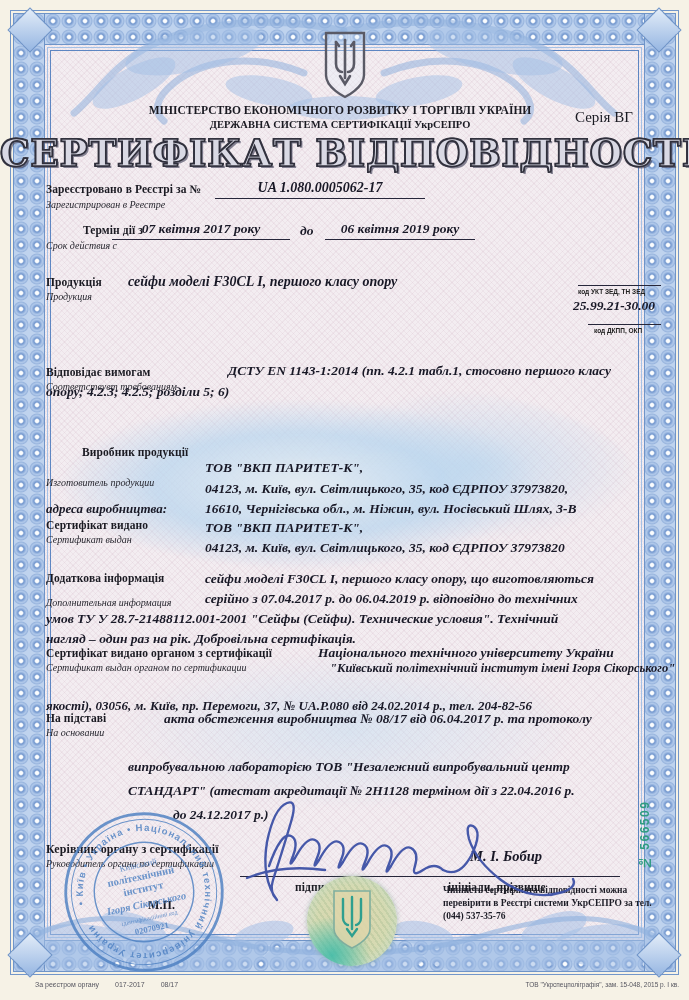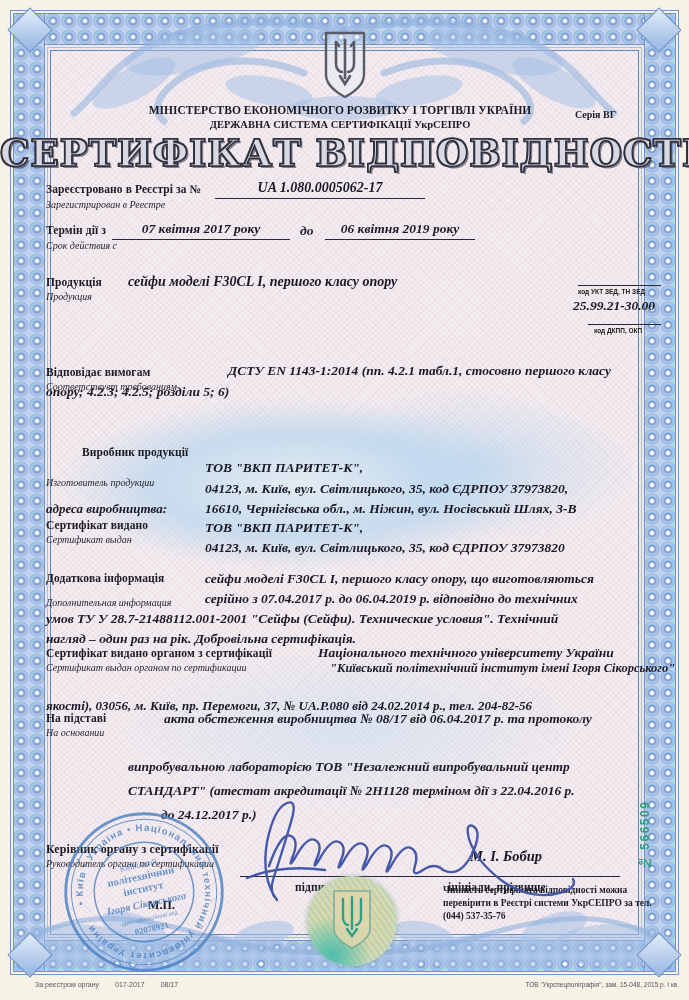--- a/index.html
+++ b/index.html
@@ -126,28 +126,28 @@
       <path d="M14 12 v22 c0 6 4 8 6 8"></path>
       <path d="M32 12 v22 c0 6 -4 8 -6 8"></path>
       <path d="M23 10 v38"></path>
       <path d="M18 46 l5 8 l5 -8"></path>
       <path d="M14 12 l3 4 M32 12 l-3 4 M23 10 l0 0"></path>
     </g>
   </svg>
 
   <div class="t ministry" style="left:60px; top:119px; width:560px; font-size:10.5px;">ДЕРЖАВНА СИСТЕМА СЕРТИФІКАЦІЇ УкрСЕПРО</div>
   <div class="t ministry" style="left:60px; top:104px; width:560px; font-size:11.5px;">МІНІСТЕРСТВО ЕКОНОМІЧНОГО РОЗВИТКУ І ТОРГІВЛІ УКРАЇНИ</div>
-  <div class="t" style="left:575px; top:109px; font-weight:bold; font-size:10px;">Серія ВГ</div>
+  <div class="t" style="left:575px; top:109px; font-weight:normal; font-size:15px;">Серія ВГ</div>
   <div class="t title" style="left:0; top:131px; width:689px; text-align:center;">СЕРТИФІКАТ ВІДПОВІДНОСТІ</div>
 
   <div class="t lab" style="left:46px; top:183px;">Зареєстровано в Реєстрі за №</div>
   <div class="t lab-ru" style="left:46px; top:199px;">Зарегистрирован в Реестре</div>
   <div class="t val ul" style="left:215px; top:180px; width:210px; text-align:center; font-size:14px; padding-bottom:2px;">UA 1.080.0005062-17</div>
 
-  <div class="t lab" style="left:46px; top:224px;">Термін дії з</div>
+  <div class="t lab" style="left:46px; top:224px;padding-left:37px;">Термін дії з</div>
   <div class="t lab-ru" style="left:46px; top:240px;">Срок действия с</div>
   <div class="t val ul" style="left:112px; top:221px; width:178px; text-align:center; padding-bottom:2px;">07 квітня 2017 року</div>
   <div class="t val" style="left:300px; top:223px;font-style:italic;">до</div>
   <div class="t val ul" style="left:325px; top:221px; width:150px; text-align:center; padding-bottom:2px;">06 квітня 2019 року</div>
 
   <div class="t lab" style="left:46px; top:276px;">Продукція</div>
   <div class="t lab-ru" style="left:46px; top:291px;">Продукция</div>
   <div class="t val" style="left:128px; top:274px; font-size:14px;">сейфи моделі F30CL I, першого класу опору</div>
 
   <div class="rule" style="left:578px; top:285px; width:83px;"></div>
@@ -184,21 +184,21 @@
   <div class="t lab-ru" style="left:46px; top:662px;">Сертификат выдан органом по сертификации</div>
   <div class="t val" style="left:318px; top:645px;">Національного технічного університету України</div>
   <div class="t val" style="left:330px; top:661px; font-size:12.5px;">"Київський політехнічний інститут імені Ігоря Сікорського"</div>
   <div class="t val" style="left:46px; top:698px; font-size:13px;">якості), 03056, м. Київ, пр. Перемоги, 37, № UA.P.080 від 24.02.2014 р., тел. 204-82-56</div>
 
   <div class="t lab" style="left:46px; top:712px;">На підставі</div>
   <div class="t lab-ru" style="left:46px; top:727px;">На основании</div>
   <div class="t val" style="left:128px; top:711px;margin-left:36px;">акта обстеження виробництва № 08/17 від 06.04.2017 р. та протоколу</div>
   <div class="t val" style="left:128px; top:759px;">випробувальною лабораторією ТОВ "Незалежний випробувальний центр</div>
   <div class="t val" style="left:128px; top:783px;">СТАНДАРТ" (атестат акредитації № 2Н1128 терміном дії з 22.04.2016 р.</div>
-  <div class="t val" style="left:128px; top:807px;padding-left:33px;">до 24.12.2017 р.)</div>
+  <div class="t val" style="left:140px; top:807px;padding-left:33px;">до 24.12.2017 р.)</div>
 
   <div class="t lab" style="left:46px; top:842px; font-size:12px;">Керівник органу з сертифікації</div>
   <div class="t lab-ru" style="left:46px; top:858px;">Руководитель органа по сертификации</div>
   <div class="t lab" style="left:148px; top:898px; font-size:12px;">М.П.</div>
   <div class="rule" style="left:240px; top:876px; width:380px;"></div>
   <div class="t lab" style="left:295px; top:881px;">підпис</div>
   <div class="t lab" style="left:448px; top:881px;">ініціали, прізвище</div>
   <div class="t val" style="left:470px; top:848px; font-size:14.5px;">М. І. Бобир</div>
 
   <svg class="sig-svg" viewBox="0 0 360 125">

